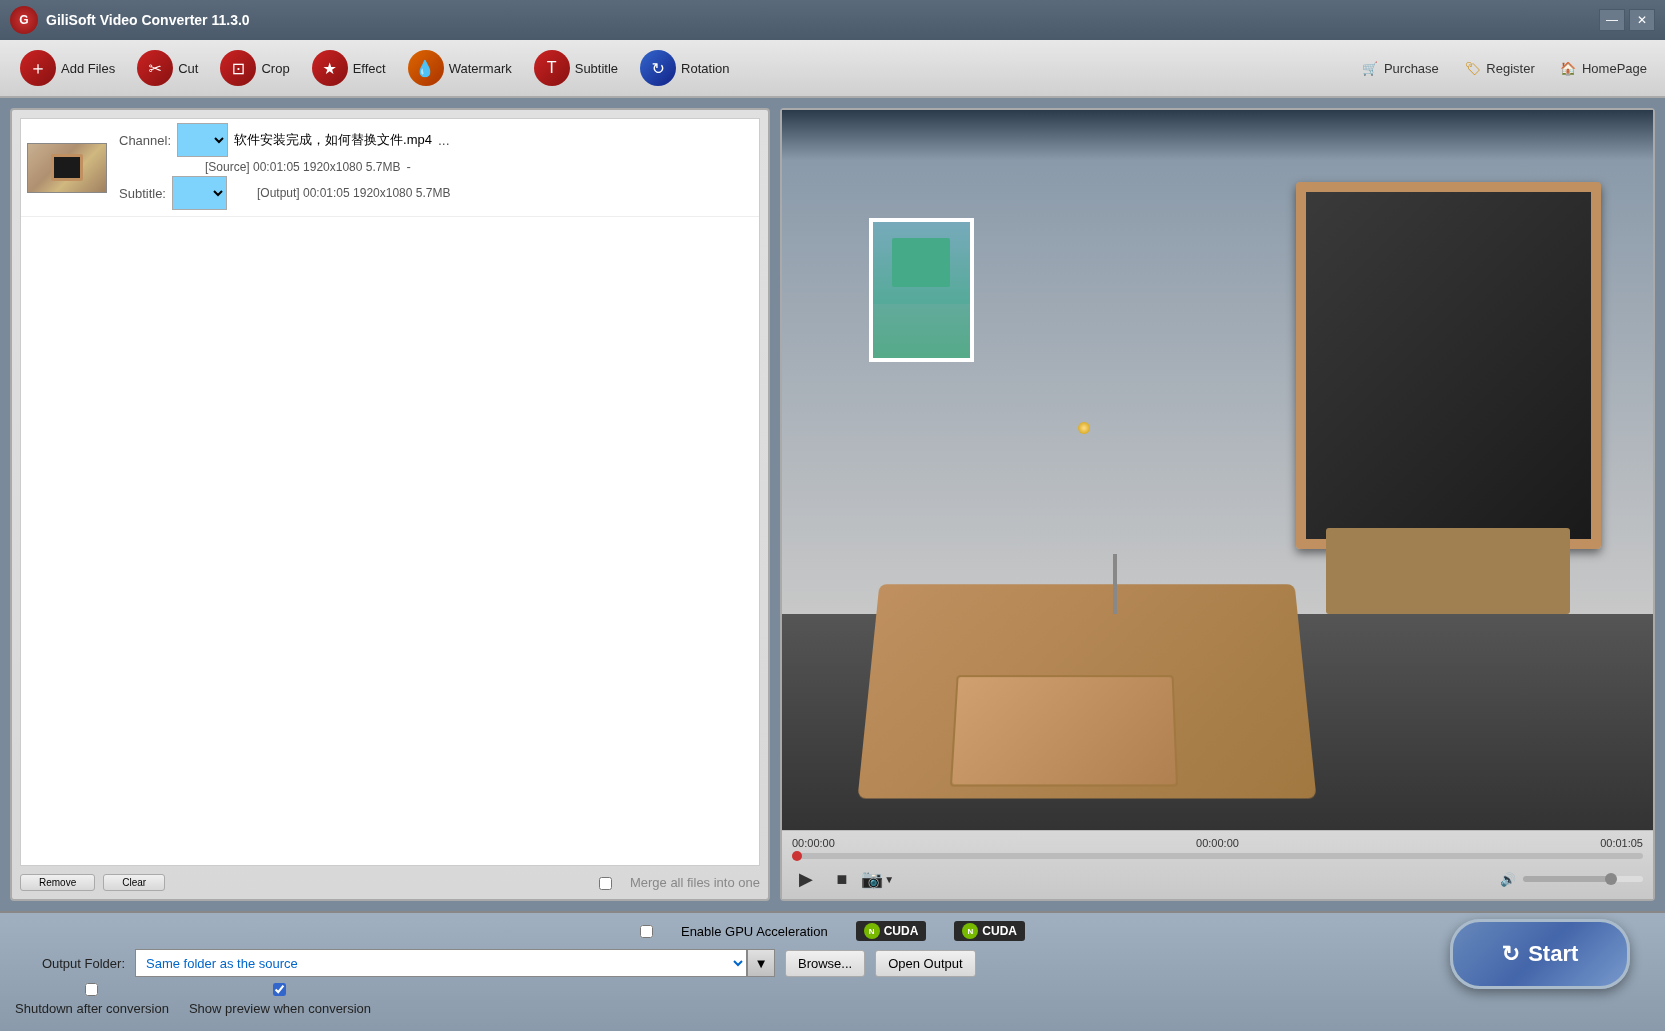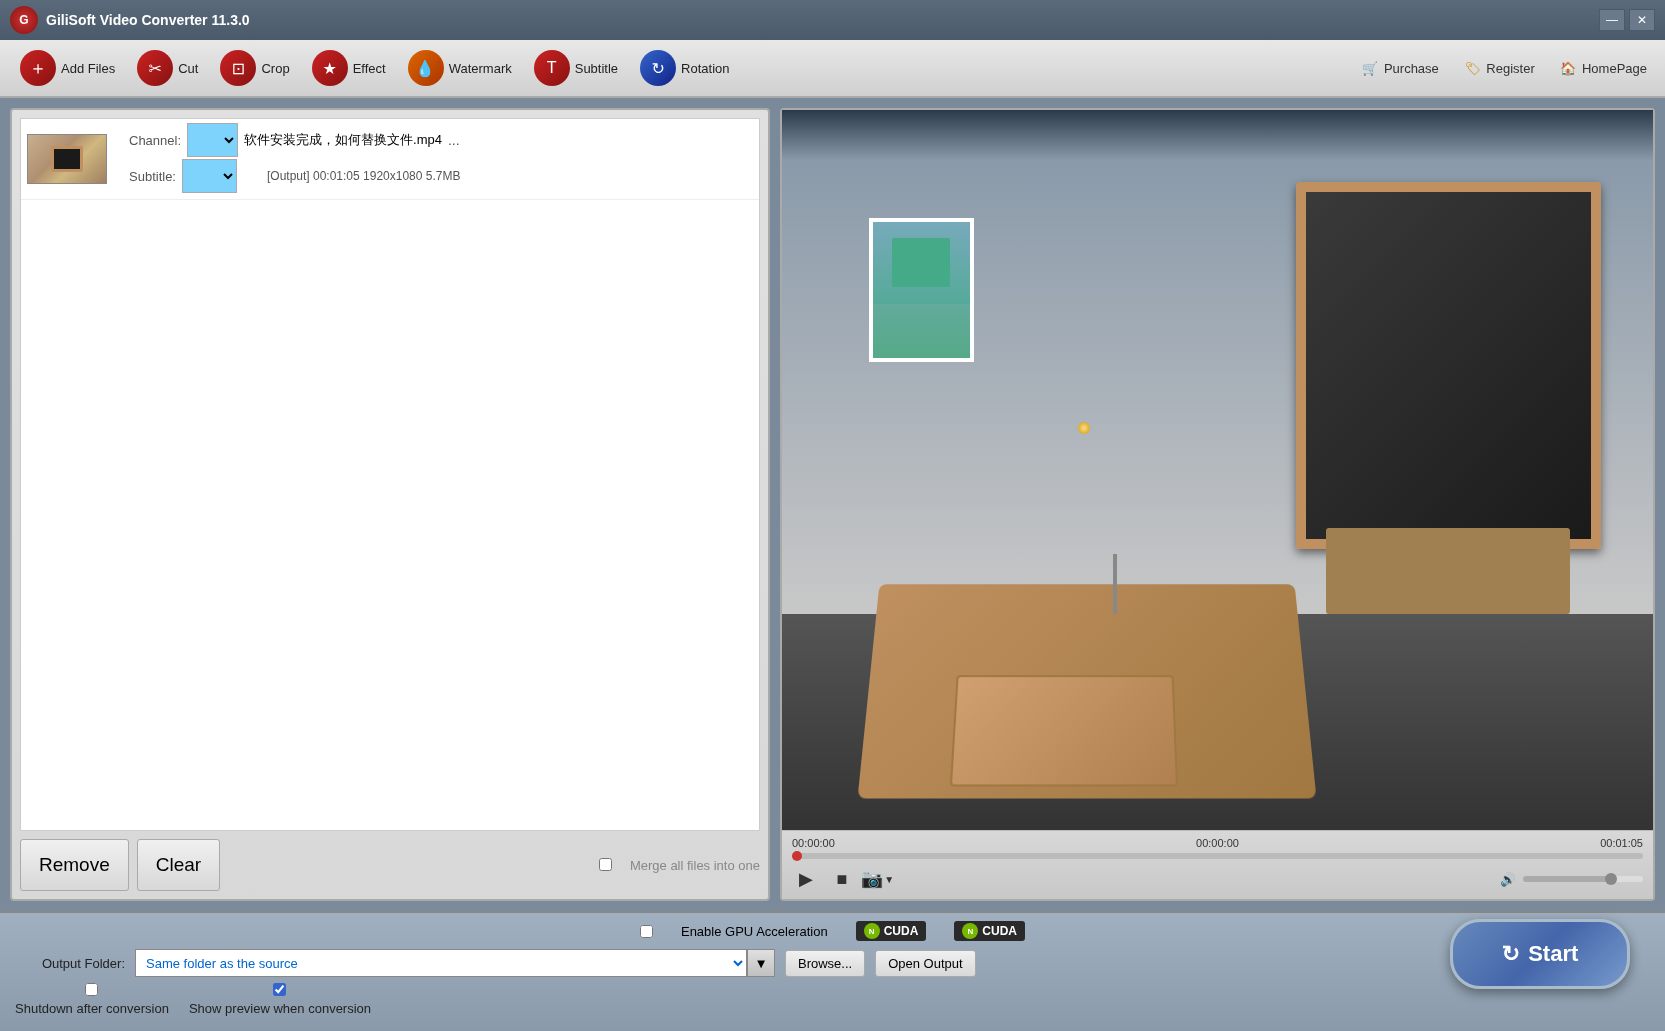--- a/index.html
+++ b/index.html
@@ -105,21 +105,21 @@
       background: white;
       margin: 8px 8px 0 8px;
       border: 1px solid #ccc;
       overflow-y: auto;
     }
     .file-item {
       display: flex;
       align-items: center;
       padding: 4px 6px;
       border-bottom: 1px solid #eee;
-      gap: 22px;
+      gap: 12px;
     }
     .file-thumb {
       width: 80px; height: 50px;
       background: linear-gradient(135deg, #5588aa, #334466);
       border: 1px solid #888;
       flex-shrink: 0;
       display: flex; align-items: center; justify-content: center;
       color: white; font-size: 10px;
       overflow: hidden;
     }
@@ -140,28 +140,28 @@
     .file-dots { color: #555; font-size: 14px; cursor: pointer; }
     .file-dash { color: #555; }
 
     .file-panel-footer {
       padding: 8px;
       display: flex;
       align-items: center;
       gap: 8px;
     }
     .footer-btn {
-      padding: 14px 18px;
+      padding: 2px 18px;
       background: linear-gradient(to bottom, #f0f0f0, #d8d8d8);
       border: 1px solid #aaa;
       border-radius: 3px;
       cursor: pointer;
-      font-size: 19px;
-    }
-    .merge-check { margin-left: auto; display: flex; align-items: flex-start; gap: 18px; color: #888; }
+      font-size: 10px;
+    }
+    .merge-check { margin-left: auto; display: flex; align-items: flex-end; gap: 18px; color: #888; }
     .merge-check input { accent-color: #888; }
 
     .preview-panel {
       flex: 1;
       background: linear-gradient(to bottom, #e0e0e0, #d8d8d8);
       border: 2px solid #aaa;
       border-radius: 4px;
       display: flex;
       flex-direction: column;
     }
@@ -399,20 +399,25 @@
         <div class="file-meta">
           <div class="file-meta-row">
             <label>Channel:</label>
             <select style="height:20px; font-size:12px; border:1px solid #aaa;">
               <option>AAC</option>
             </select>
             <span style="font-size:13px;text-align:center;">软件安装完成，如何替换文件.mp4</span>
             <span class="file-dots">...</span>
           </div>
           <div class="file-meta-row">
+            <span style="width:80px;"></span>
+            <span style="font-size:12px; color:#555;">[Source]  00:01:05  1920x1080  5.7MB</span>
+            <span class="file-dash">-</span>
+          </div>
+          <div class="file-meta-row">
             <label>Subtitle:</label>
             <select style="height:32px; font-size:12px; border:1px solid #aaa;">
               <option>None</option>
             </select>
             <span style="font-size:12px; color:#555;padding-left:24px;">[Output]  00:01:05  1920x1080  5.7MB</span>
           </div>
         </div>
       </div>
     </div>
     <div class="file-panel-footer">

